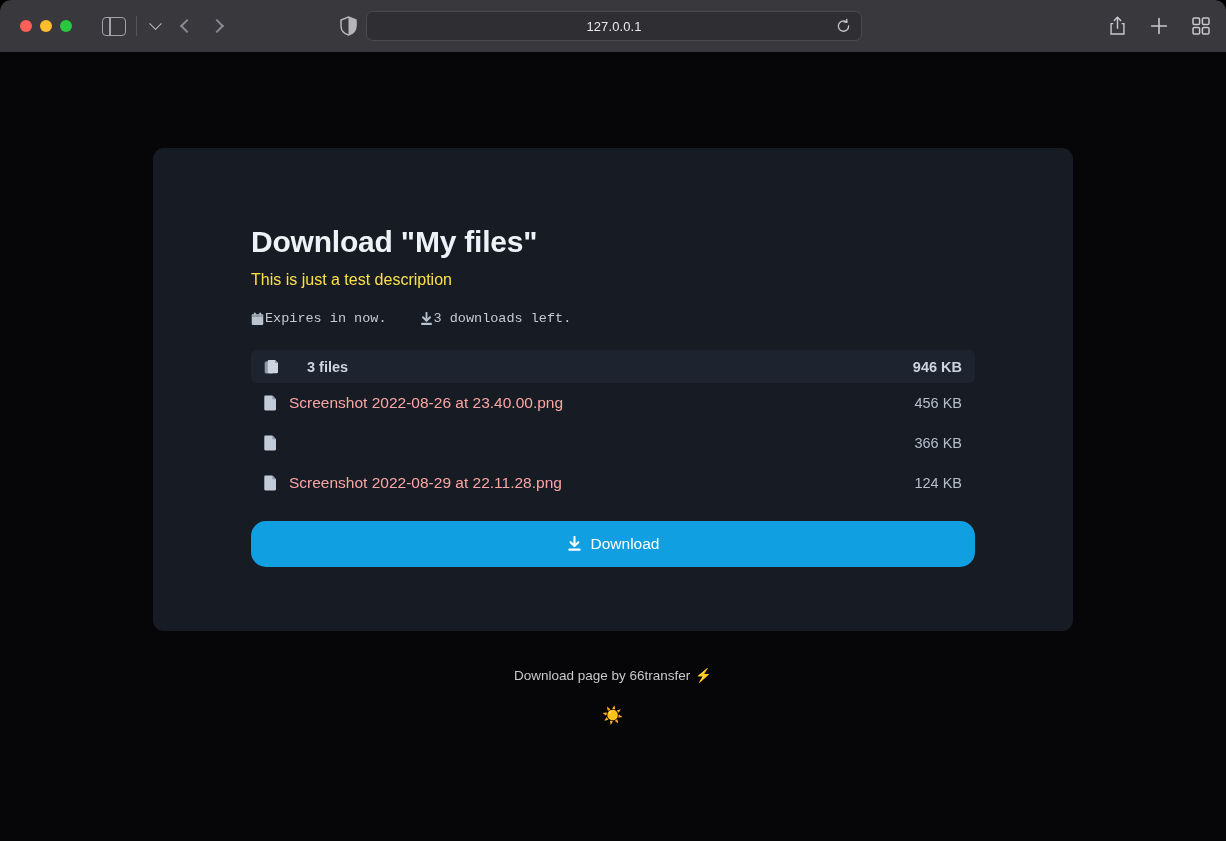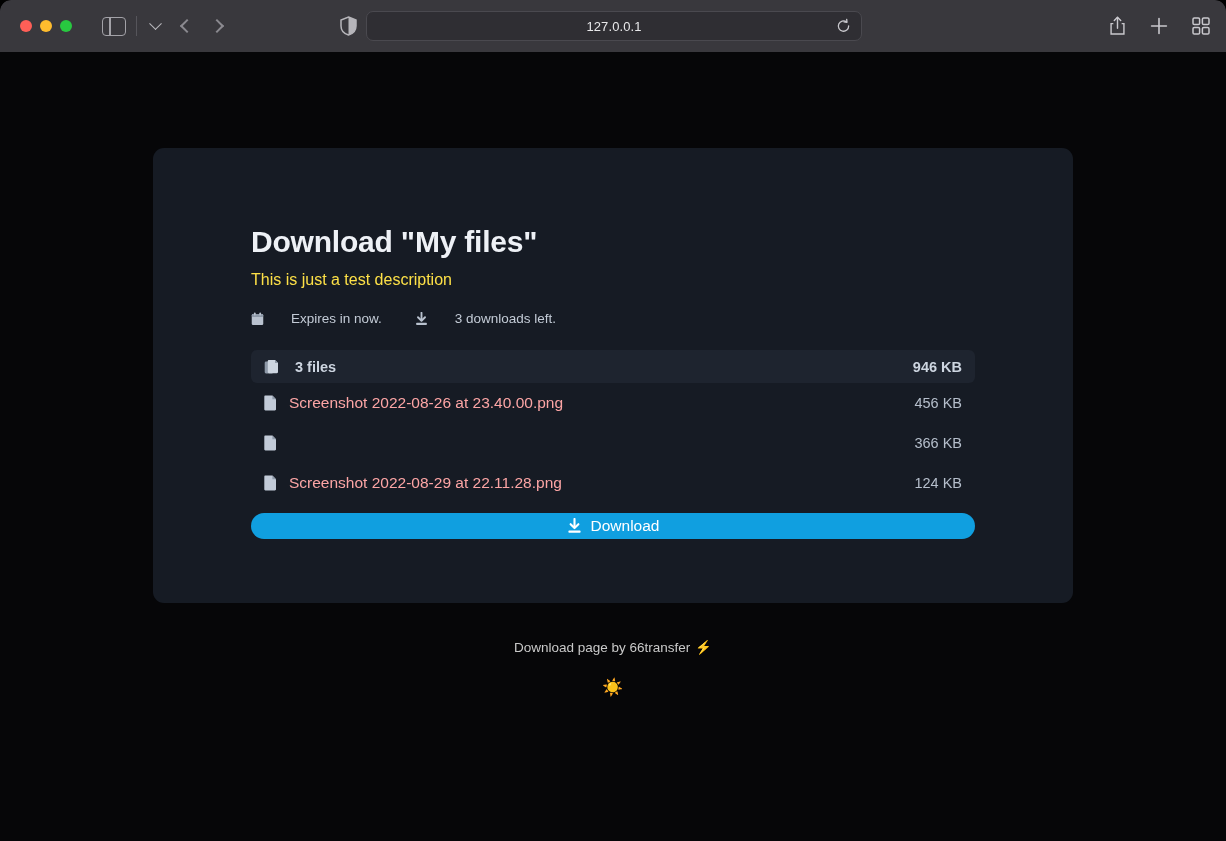--- a/index.html
+++ b/index.html
@@ -154,34 +154,35 @@
 
   .meta-row {
     display: flex;
     align-items: center;
     gap: 33px;
     margin-top: 22px;
   }
   .meta-item {
     display: flex;
     align-items: center;
-    gap: 27px;
+    gap: 1px;
     color: #c3cbd6;
     font-size: 13.5px;
+    font-family: Liberation Mono, monospace;
   }
 
   .files-header {
     margin-top: 24px;
     height: 33px;
     background: #1e242f;
     border-radius: 6px;
     display: flex;
     align-items: center;
     padding: 0 13px;
-    gap: 16px;
+    gap: 28px;
   }
   .files-header .label {
     color: #cdd5e0;
     font-size: 14.5px;
     font-weight: 700;
   }
   .files-header .size {
     margin-left: auto;
     color: #cdd5e0;
     font-size: 14.5px;
@@ -199,22 +200,22 @@
     color: #fca5a5;
     font-size: 15.5px;
   }
   .file-row .size {
     margin-left: auto;
     color: #b6bfcc;
     font-size: 14.5px;
   }
 
   .download-btn {
-    margin-top: 10px;
-    height: 26px;
+    margin-top: 18px;
+    height: 46px;
     width: 100%;
     background: #109fe0;
     border: none;
     border-radius: 15px;
     color: #fff;
     font-size: 15.5px;
     font-family: "Liberation Sans", sans-serif;
     display: flex;
     align-items: center;
     justify-content: center;

